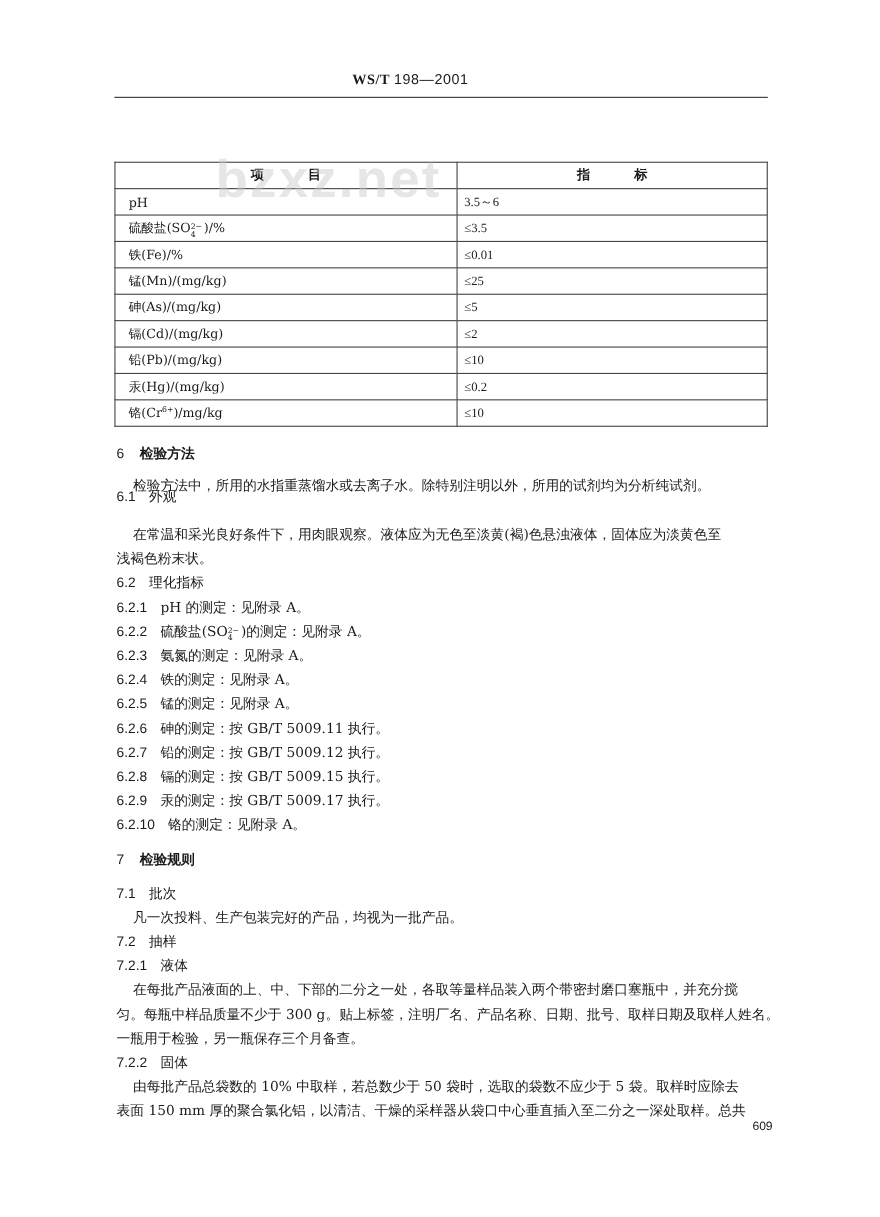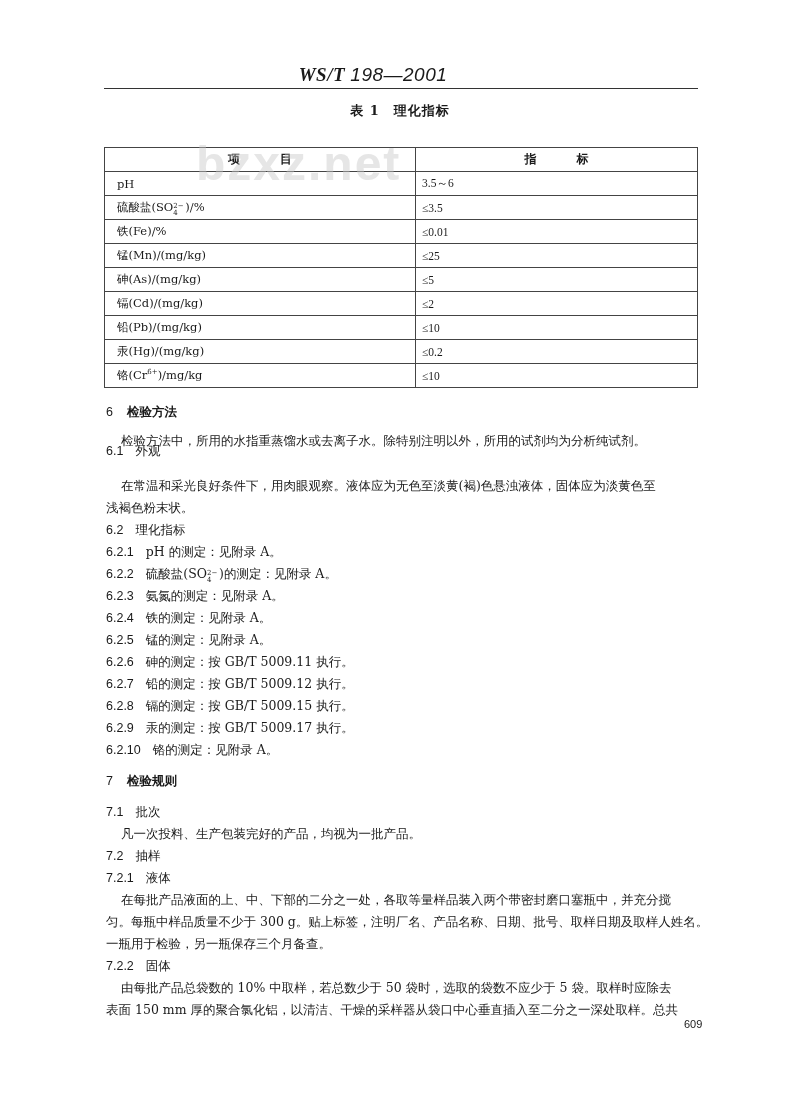--- a/index.html
+++ b/index.html
@@ -1,21 +1,21 @@
 <!DOCTYPE html>
 <html><head>
 <meta charset="utf-8">
 <style>
   html, body { margin:0; padding:0; background:#ffffff; }
   body { width:800px; height:1106px; position:relative; overflow:hidden;
          font-family:"DejaVu Serif","Liberation Serif",serif; color:#1a1a1a; }
   .page { position:absolute; left:0; top:0; width:800px; height:1106px; }
 
   .std-code { position:absolute; left:0; width:746px; top:64px; text-align:center;
-              font-family:"Liberation Serif",serif; font-size:19px; font-weight:bold; letter-spacing:0.5px;font-style:italic; }
+              font-family:"Liberation Serif",serif; font-size:13px; font-weight:bold; letter-spacing:0.5px; }
   .std-code .num { font-family:"Liberation Sans",sans-serif; font-weight:normal; }
   .header-rule { position:absolute; left:104px; width:594px; top:88px; height:0; border-top:1.5px solid #333; }
 
   .table-caption { position:absolute; left:0; width:800px; top:102px; text-align:center;
                    font-size:13px; font-weight:bold; letter-spacing:1px; }
   .table-caption .gap { display:inline-block; width:14px; }
 
   table.spec { position:absolute; left:104px; top:123px; width:594px; border-collapse:collapse;
                font-size:11.5px; }
   table.spec td, table.spec th { border:1px solid #444; height:23px; padding:0 6px; font-weight:normal; }
@@ -44,23 +44,20 @@
 <body>
 
 <div class="page">
 
   <div class="std-code">
     <span>WS/T</span>
     <span class="num">198—2001</span>
   </div>
   <div class="header-rule"></div>
 
-  <div class="table-caption">
-    <span>表 1</span><span class="gap"></span><span>理化指标</span>
-  </div>
 
   <table class="spec">
     <tbody>
         <tr>
       <th><span>项</span><span class="sp"></span><span>目</span></th>
       <th><span>指</span><span class="sp"></span><span>标</span></th>
     </tr>
     <tr>
       <td class="item">pH</td>
       <td class="val">3.5～6</td>

